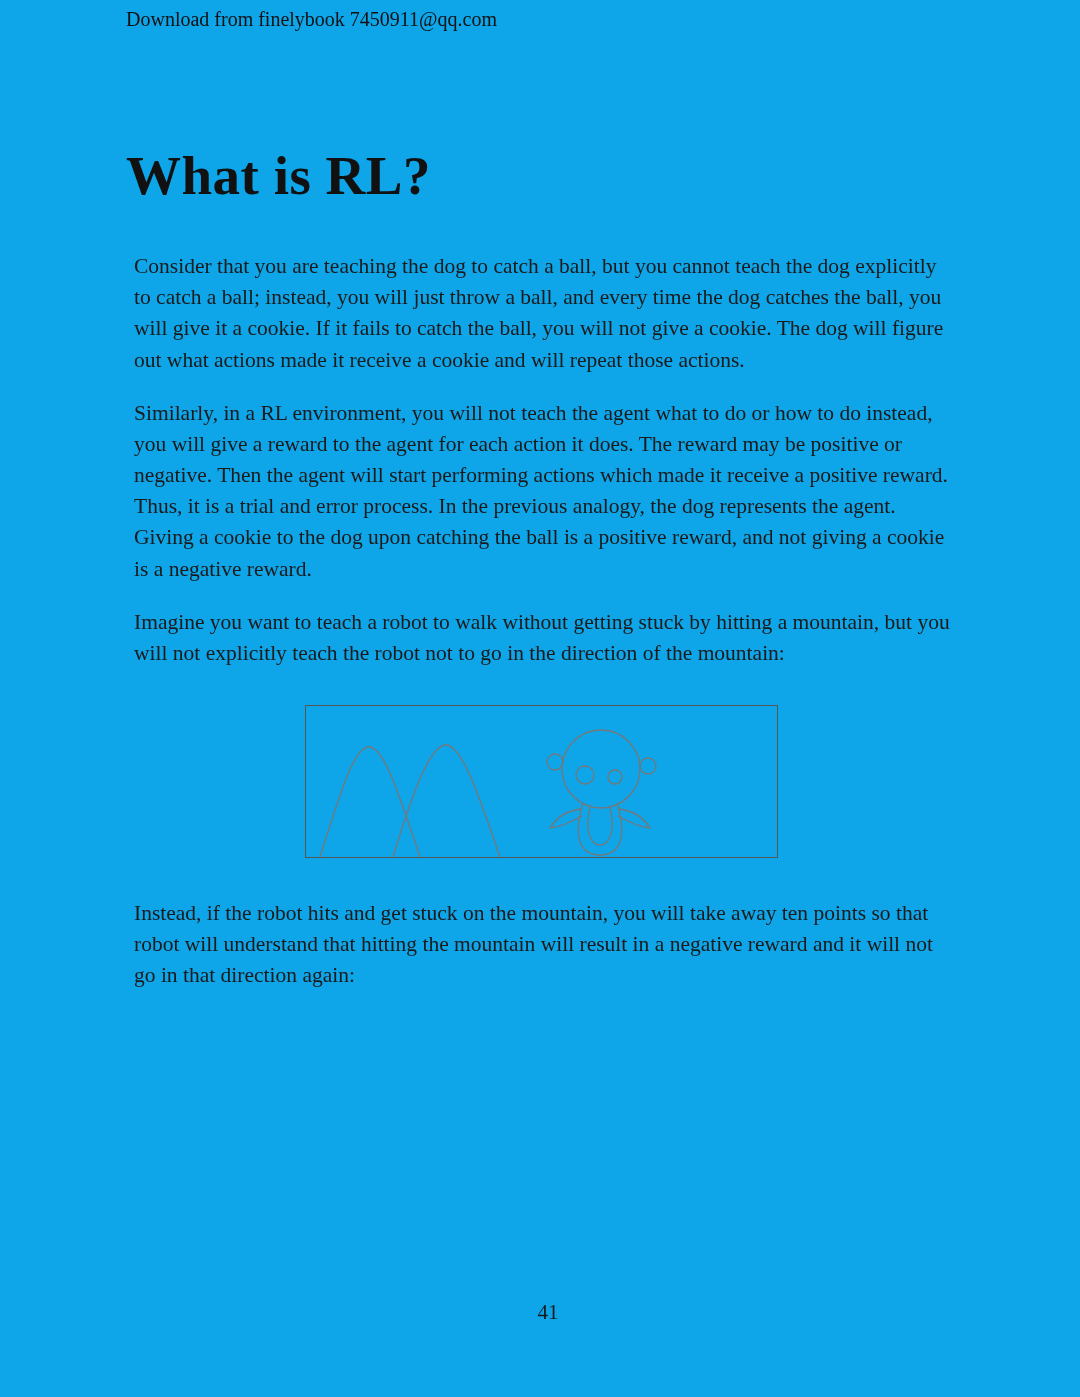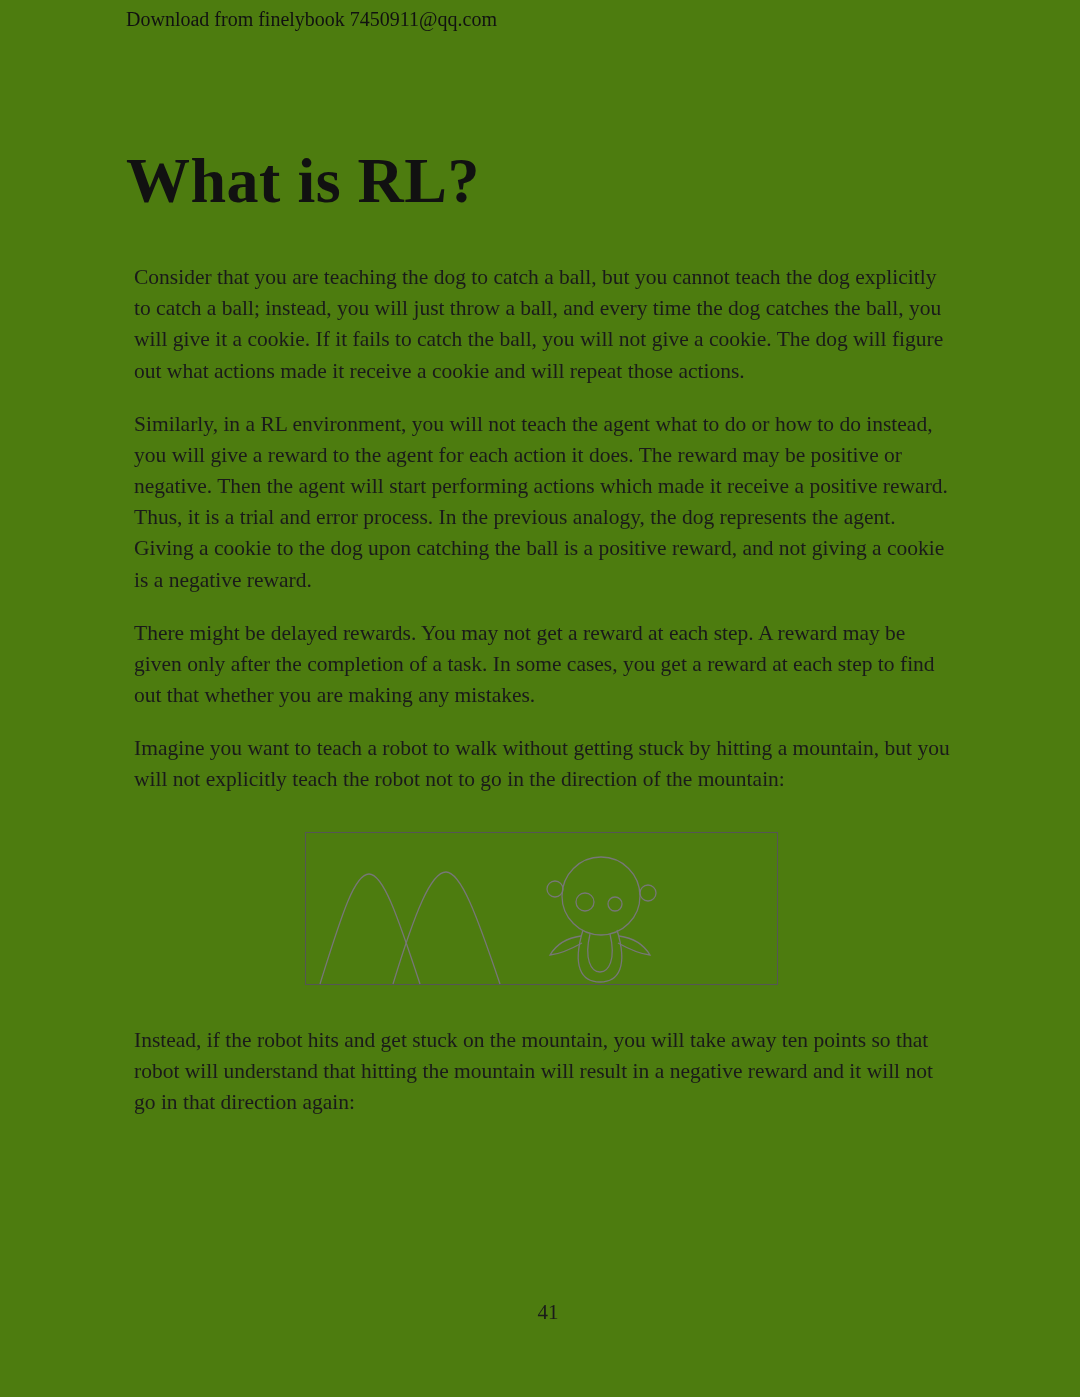--- a/index.html
+++ b/index.html
@@ -4,34 +4,34 @@
 <style>
   html, body {
     margin: 0;
     padding: 0;
     background: #ffffff;
   }
   .page {
     position: relative;
     width: 1080px;
     height: 1397px;
-    background: #4d7c0f;
+    background: #0ea5e9;
     font-family: "Liberation Serif", "DejaVu Serif", serif;
     color: #1a1a1a;
     box-sizing: border-box;
     padding: 6px 124px 0 126px;
     overflow: hidden;
   }
   .header-line {
     font-size: 20px;
     line-height: 1.3;
     color: #111;
   }
   h1.title {
-    font-size: 64px;
+    font-size: 55px;
     font-weight: bold;
     margin: 112px 0 44px 0;
     letter-spacing: 0.5px;
     color: #111;
   }
   p.body-par {
     font-size: 21.5px;
     line-height: 1.45;
     margin: 0 0 22px 8px;
     max-width: 832px;
@@ -62,21 +62,20 @@
 <div class="page">
 
   <div class="header-line">Download from finelybook 7450911@qq.com</div>
 
   <h1 class="title">What is RL?</h1>
 
   <p class="body-par">Consider that you are teaching the dog to catch a ball, but you cannot teach the dog explicitly to catch a ball; instead, you will just throw a ball, and every time the dog catches the ball, you will give it a cookie. If it fails to catch the ball, you will not give a cookie. The dog will figure out what actions made it receive a cookie and will repeat those actions.</p>
 
   <p class="body-par">Similarly, in a RL environment, you will not teach the agent what to do or how to do instead, you will give a reward to the agent for each action it does. The reward may be positive or negative. Then the agent will start performing actions which made it receive a positive reward. Thus, it is a trial and error process. In the previous analogy, the dog represents the agent. Giving a cookie to the dog upon catching the ball is a positive reward, and not giving a cookie is a negative reward.</p>
 
-  <p class="body-par">There might be delayed rewards. You may not get a reward at each step. A reward may be given only after the completion of a task. In some cases, you get a reward at each step to find out that whether you are making any mistakes.</p>
 
   <p class="body-par">Imagine you want to teach a robot to walk without getting stuck by hitting a mountain, but you will not explicitly teach the robot not to go in the direction of the mountain:</p>
 
   <div class="figure-wrap">
     <svg class="figure-box" viewBox="0 0 473 153" xmlns="http://www.w3.org/2000/svg">
 
       <rect x="0.5" y="0.5" width="472" height="152" fill="none" stroke="#555" stroke-width="1"></rect>
 
       <g fill="none" stroke="#777" stroke-width="1.3">
         <path d="M 15 152 C 38 78, 50 42, 64 42 C 78 42, 92 82, 115 152"></path>

